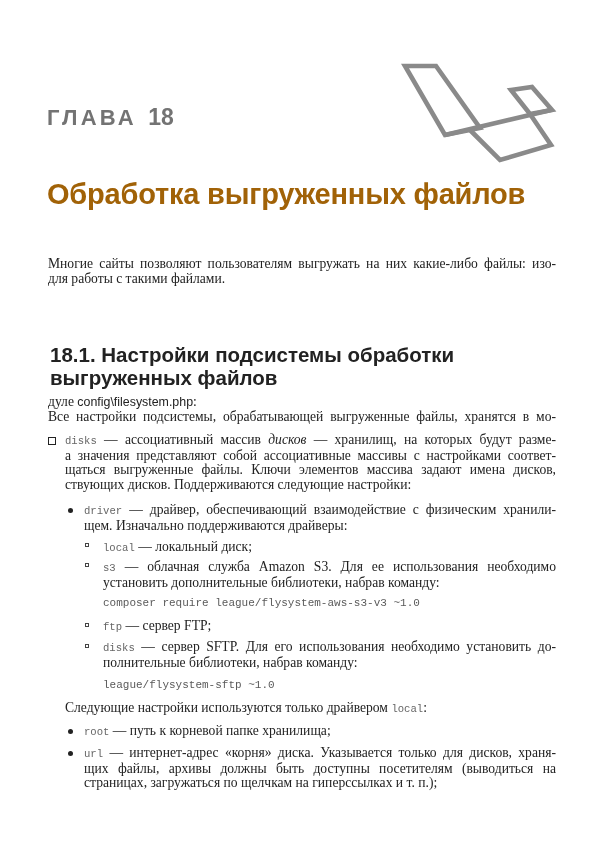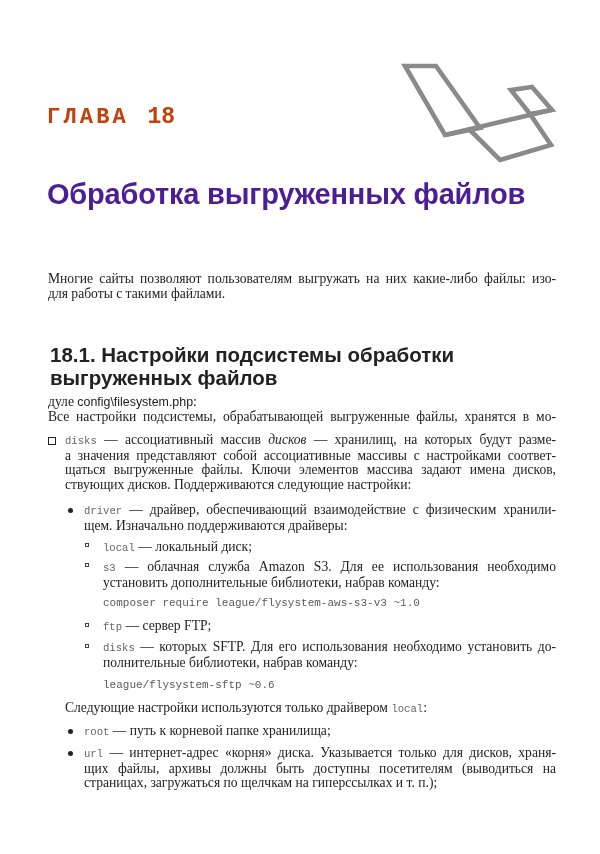--- a/index.html
+++ b/index.html
@@ -1,28 +1,28 @@
 <!DOCTYPE html>
 <html><head>
 <meta charset="utf-8">
 <style>
   html, body { margin: 0; padding: 0; background: #ffffff; }
   body { width: 600px; height: 854px; position: relative; overflow: hidden; color: #1a1a1a; }
   .abs { position: absolute; }
   .logo { position: absolute; left: 395px; top: 55px; width: 175px; height: 120px; }
   .chapter-label {
     position: absolute; left: 47px; top: 104px;
-    font-family: Liberation Mono, monospace; font-weight: bold;
-    font-size: 22px; letter-spacing: 3.2px; color: #c2410c;
+    font-family: Liberation Sans, sans-serif; font-weight: bold;
+    font-size: 22px; letter-spacing: 3.2px; color: #737373;
   }
   .chapter-label .num { letter-spacing: 0; font-size: 23px; margin-left: 2px; }
   .chapter-title {
     position: absolute; left: 47px; top: 178px; margin: 0;
     font-family: "Liberation Sans", sans-serif; font-weight: bold;
-    font-size: 29px; color: #4c1d95; letter-spacing: -0.2px; white-space: nowrap;
+    font-size: 29px; color: #a16207; letter-spacing: -0.2px; white-space: nowrap;
   }
   .body-text {
     font-family: "Liberation Serif", serif; font-size: 13.6px; line-height: 14.6px;
     color: #222; text-align: justify; text-align-last: auto;
   }
   .para { position: absolute; left: 48px; width: 508px; margin: 0; }
   .section-title {
     position: absolute; left: 48px; top: 341px; margin: 2px; width: 470px;
     font-family: "Liberation Sans", sans-serif; font-weight: bold;
     font-size: 20.5px; line-height: 23px; color: #222;
@@ -55,21 +55,21 @@
   </g>
 </svg>
 
 <div class="chapter-label">
   <span>ГЛАВА</span>
   <span class="num">18</span>
 </div>
 
 <h1 class="chapter-title">Обработка выгруженных файлов</h1>
 
-<div class="para body-text" style="top:272px;">
+<div class="para body-text" style="top:257px;">
   <div style="text-align:justify;text-align-last:justify;">Многие сайты позволяют пользователям выгружать на них какие-либо файлы: изо-</div>
   <div>для работы с такими файлами.</div>
 </div>
 
 <h2 class="section-title">
   <div>18.1. Настройки подсистемы обработки</div>
   <div>выгруженных файлов</div>
 </h2>
 
 <div class="para body-text" style="top:395px;">
@@ -103,24 +103,24 @@
 </div>
 <div class="abs mono-block" style="left:103px; top:597px;">composer require league/flysystem-aws-s3-v3 ~1.0</div>
 
 <div class="marker-sq" style="left:85px; top:623px;"></div>
 <div class="item body-text" style="left:103px; top:619px; width:453px;">
   <div><code>ftp</code><span> — сервер FTP;</span></div>
 </div>
 
 <div class="marker-sq" style="left:85px; top:644px;"></div>
 <div class="item body-text" style="left:103px; top:640px; width:453px;">
-  <div style="text-align-last:justify;"><code>disks</code><span> — которых SFTP. Для его использования необходимо установить до-</span></div>
+  <div style="text-align-last:justify;"><code>disks</code><span> — сервер SFTP. Для его использования необходимо установить до-</span></div>
   <div>полнительные библиотеки, набрав команду:</div>
 </div>
-<div class="abs mono-block" style="left:103px; top:679px;">league/flysystem-sftp ~0.6</div>
+<div class="abs mono-block" style="left:103px; top:679px;">league/flysystem-sftp ~1.0</div>
 
 <div class="para body-text" style="top:701px; left:65px; width:491px;">
   <span>Следующие настройки используются только драйвером </span><code>local</code><span>:</span>
 </div>
 
 <div class="marker-dot" style="left:68px; top:729px;"></div>
 <div class="item body-text" style="left:84px; top:724px; width:472px;">
   <div><code>root</code><span> — путь к корневой папке хранилища;</span></div>
 </div>
 

